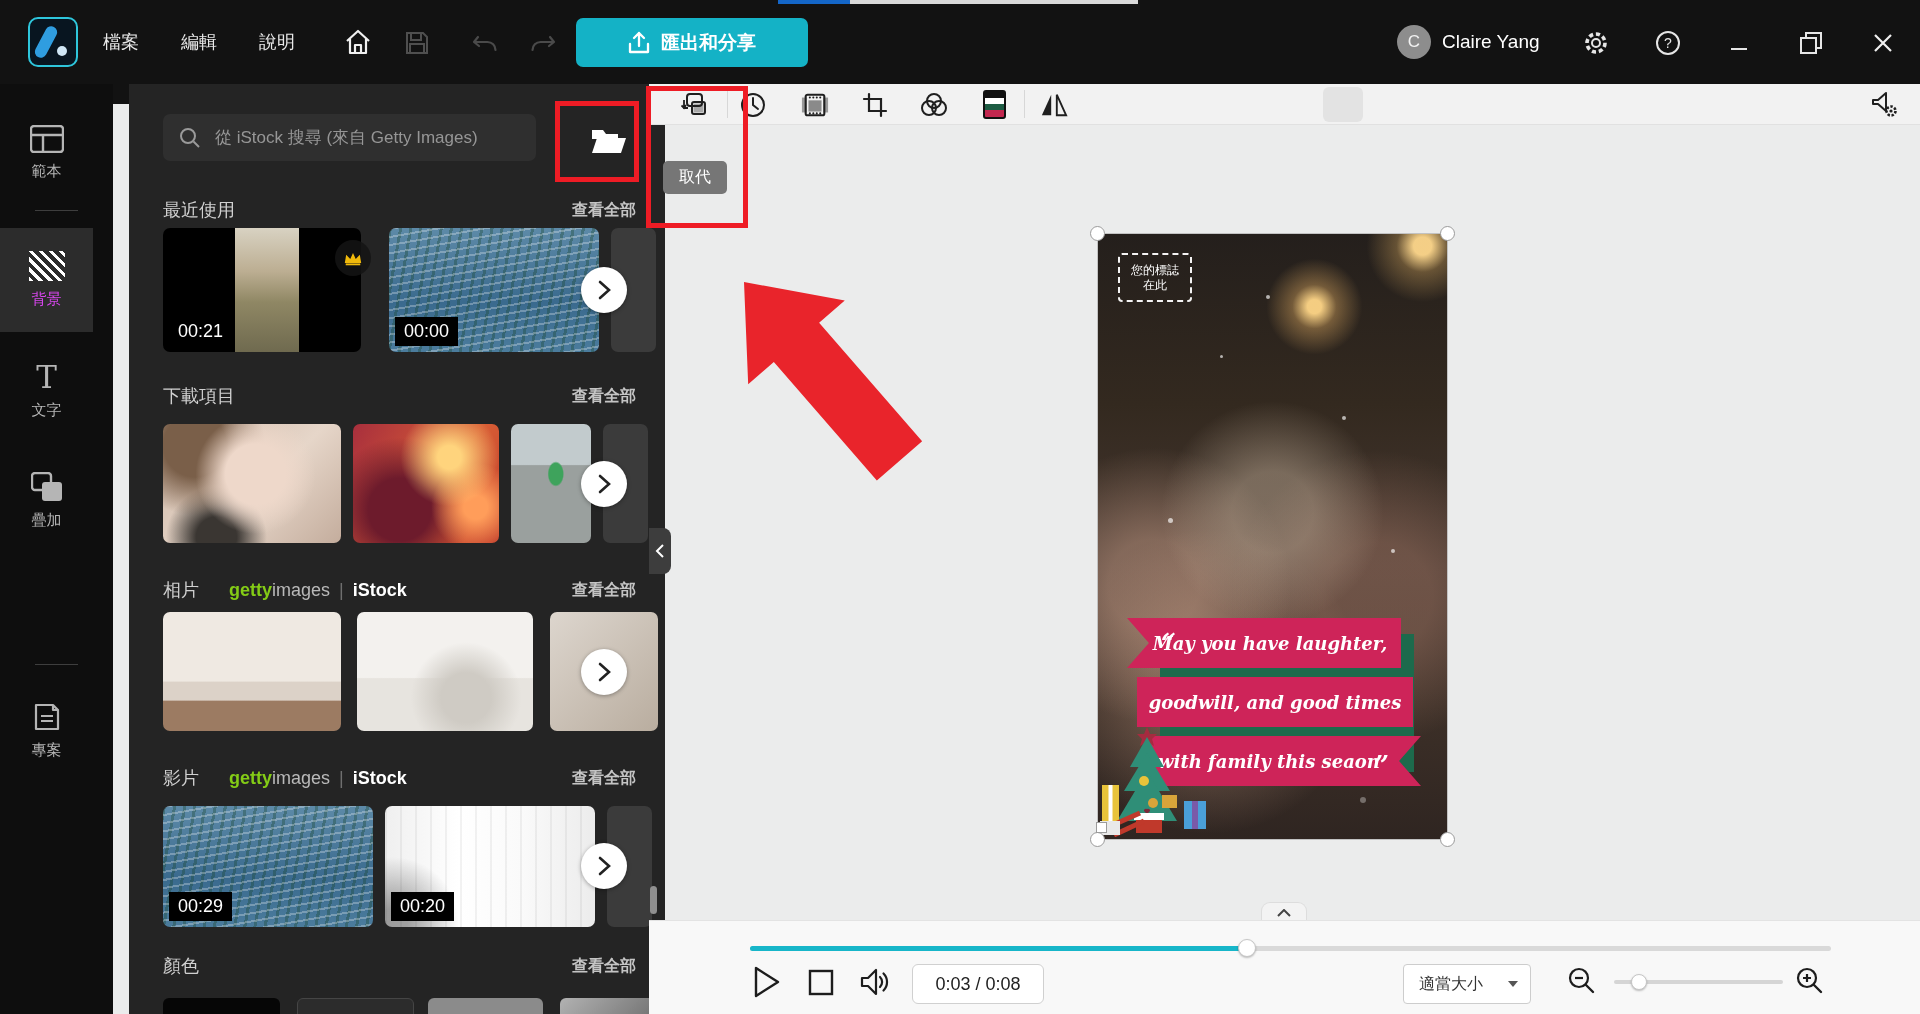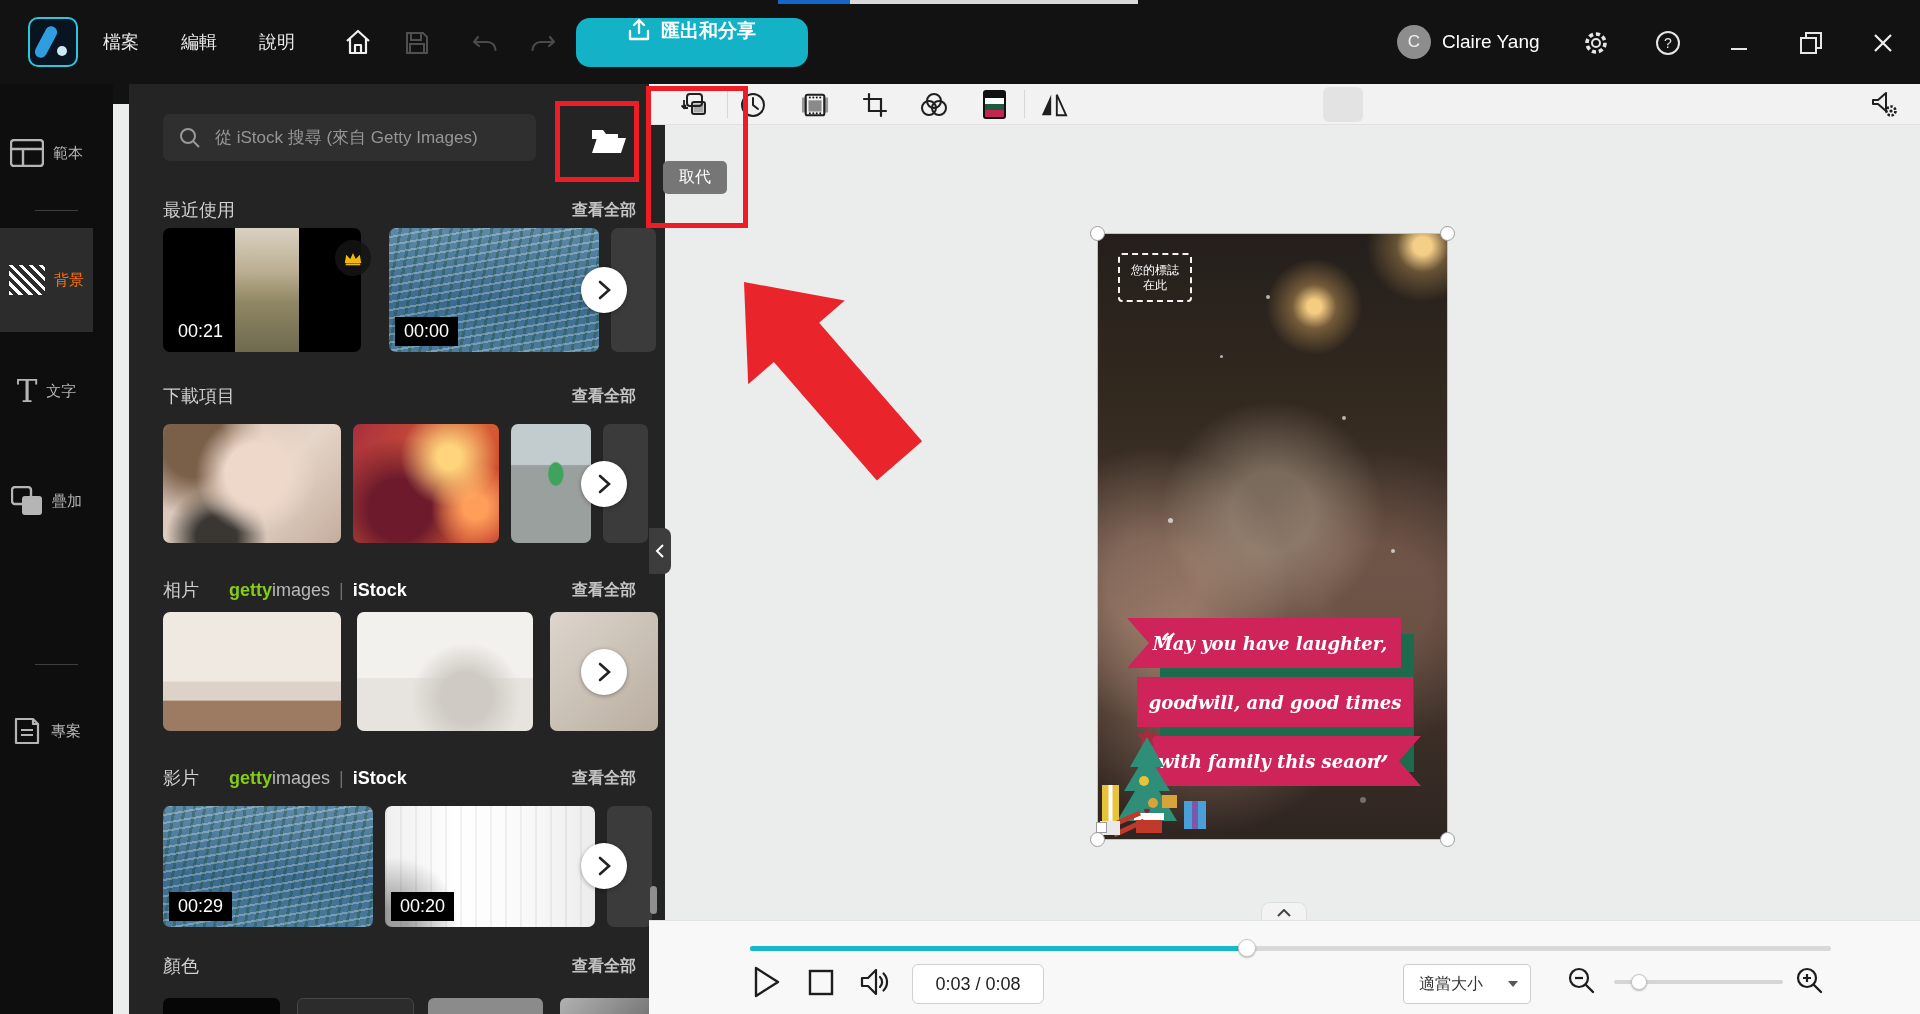--- a/index.html
+++ b/index.html
@@ -5,31 +5,31 @@
   html,body{margin:0;padding:0;background:#000;}
   #app{position:relative;width:1920px;height:1014px;overflow:hidden;background:#ebecec;
        font-family:"Liberation Sans",sans-serif;-webkit-font-smoothing:antialiased;}
   .abs{position:absolute;}
   svg{display:block;}
 
   
   .titlebar{position:absolute;left:0;top:0;width:1920px;height:104px;background:#121212;}
   .menu-item{position:absolute;top:0;height:84px;line-height:84px;color:#e9e9e9;font-size:18px;cursor:default;}
   .tb-icon{position:absolute;top:28px;width:30px;height:30px;}
-  .export-btn{position:absolute;left:576px;top:18px;width:232px;height:49px;background:#14b2c6;border-radius:14px;
-              display:flex;align-items:flex-start;justify-content:center;gap:11px;color:#fff;font-size:19px;font-weight:bold;}
+  .export-btn{position:absolute;left:576px;top:18px;width:232px;height:49px;background:#14b2c6;border-radius:7px;
+              display:flex;align-items:center;justify-content:center;gap:11px;color:#fff;font-size:19px;font-weight:bold;}
   .avatar{position:absolute;left:1397px;top:25px;width:34px;height:34px;border-radius:50%;background:#8d8d8d;
           color:#f2f2f2;font-size:17px;display:flex;align-items:center;justify-content:center;}
   .user-name{position:absolute;left:1442px;top:0;height:84px;line-height:84px;color:#fff;font-size:19px;}
   .strip{position:absolute;top:0;height:4px;}
 
   
   .sidebar{position:absolute;left:0;top:84px;width:113px;height:930px;background:#0e0e0e;}
-  .side-item{position:absolute;left:0;width:93px;height:86px;display:flex;flex-direction:row;align-items:center;justify-content:center;gap:9px;color:#b5b5b5;font-size:15px;}
-  .side-item.active{background:#2c2c2c;color:#f97316;height:104px;}
+  .side-item{position:absolute;left:0;width:93px;height:86px;display:flex;flex-direction:column;align-items:center;justify-content:center;gap:9px;color:#b5b5b5;font-size:15px;}
+  .side-item.active{background:#2c2c2c;color:#d946ef;height:104px;}
   .side-div{position:absolute;left:35px;width:43px;height:1px;background:#3e3e3e;}
   .hatch{width:36px;height:30px;background:repeating-linear-gradient(45deg,#fff 0 3px,transparent 3px 7px);}
   .t-glyph{font-family:"DejaVu Serif",serif;font-size:31px;line-height:30px;color:#b5b5b5;}
 
   
   .panel{position:absolute;left:129px;top:84px;width:536px;height:930px;background:#242424;overflow:hidden;}
   .search{position:absolute;left:34px;top:30px;width:373px;height:47px;background:#2f2f2f;border-radius:7px;display:flex;align-items:center;}
   .search input{background:transparent;border:0;outline:0;color:#c9c9c9;font-size:17px;width:300px;font-family:"Liberation Sans",sans-serif;}
   .search input::placeholder{color:#969696;}
   .sec-head{position:absolute;left:34px;width:473px;height:28px;display:flex;align-items:center;}

